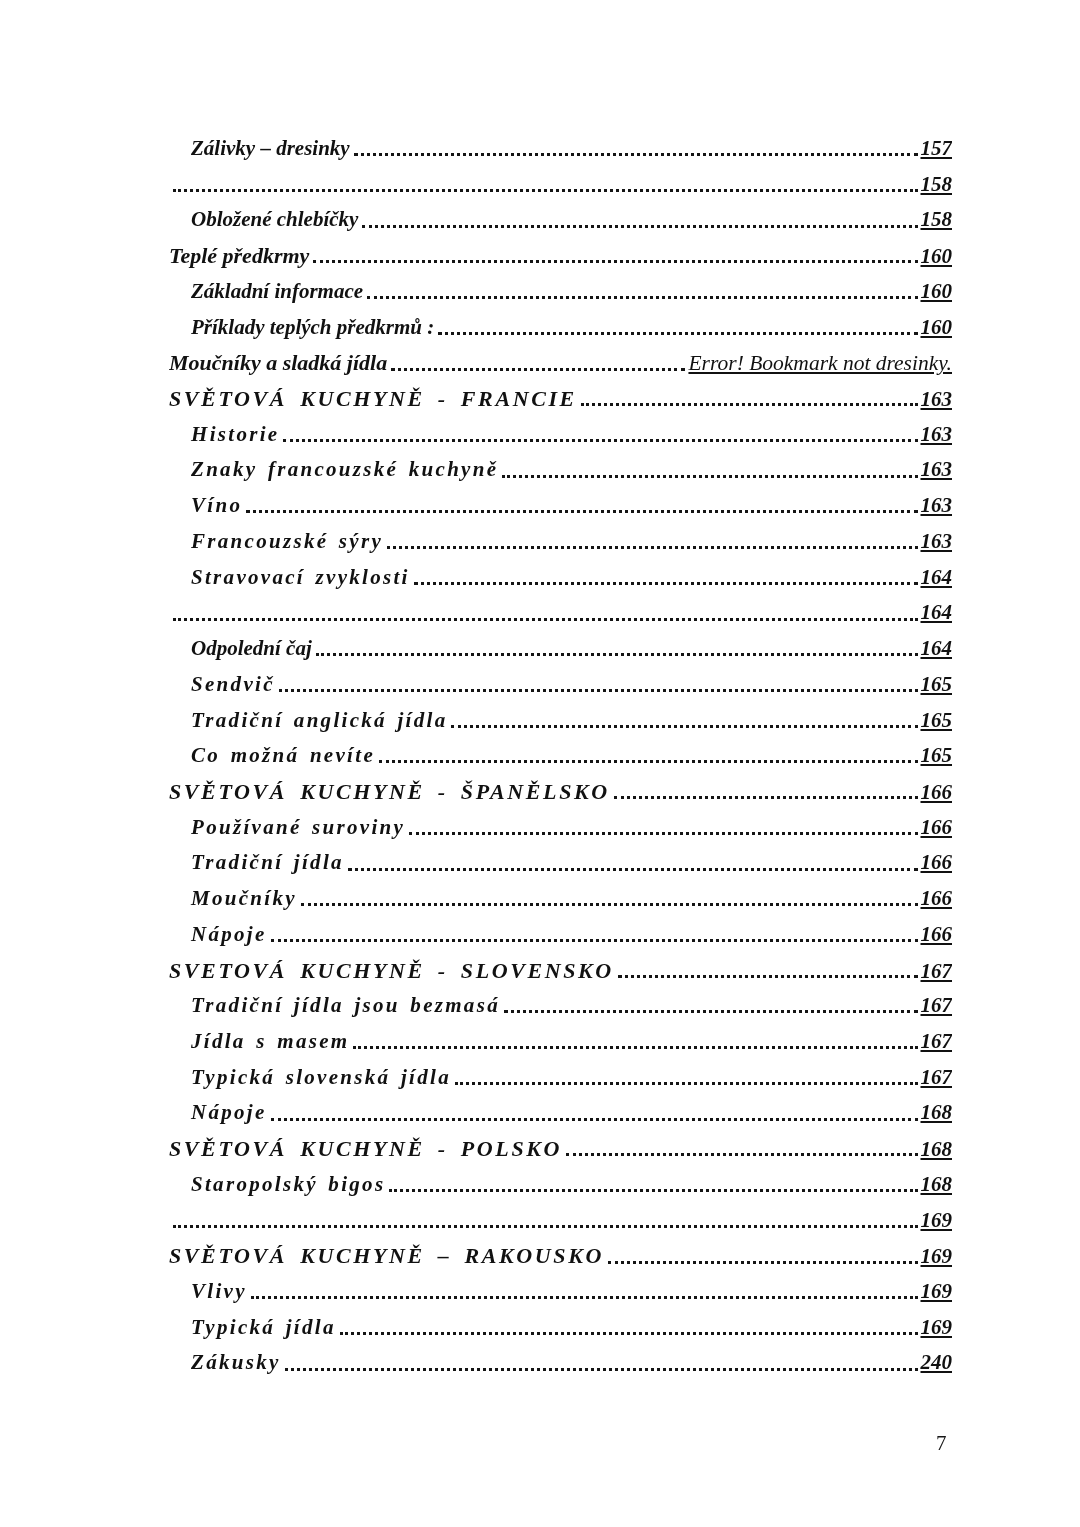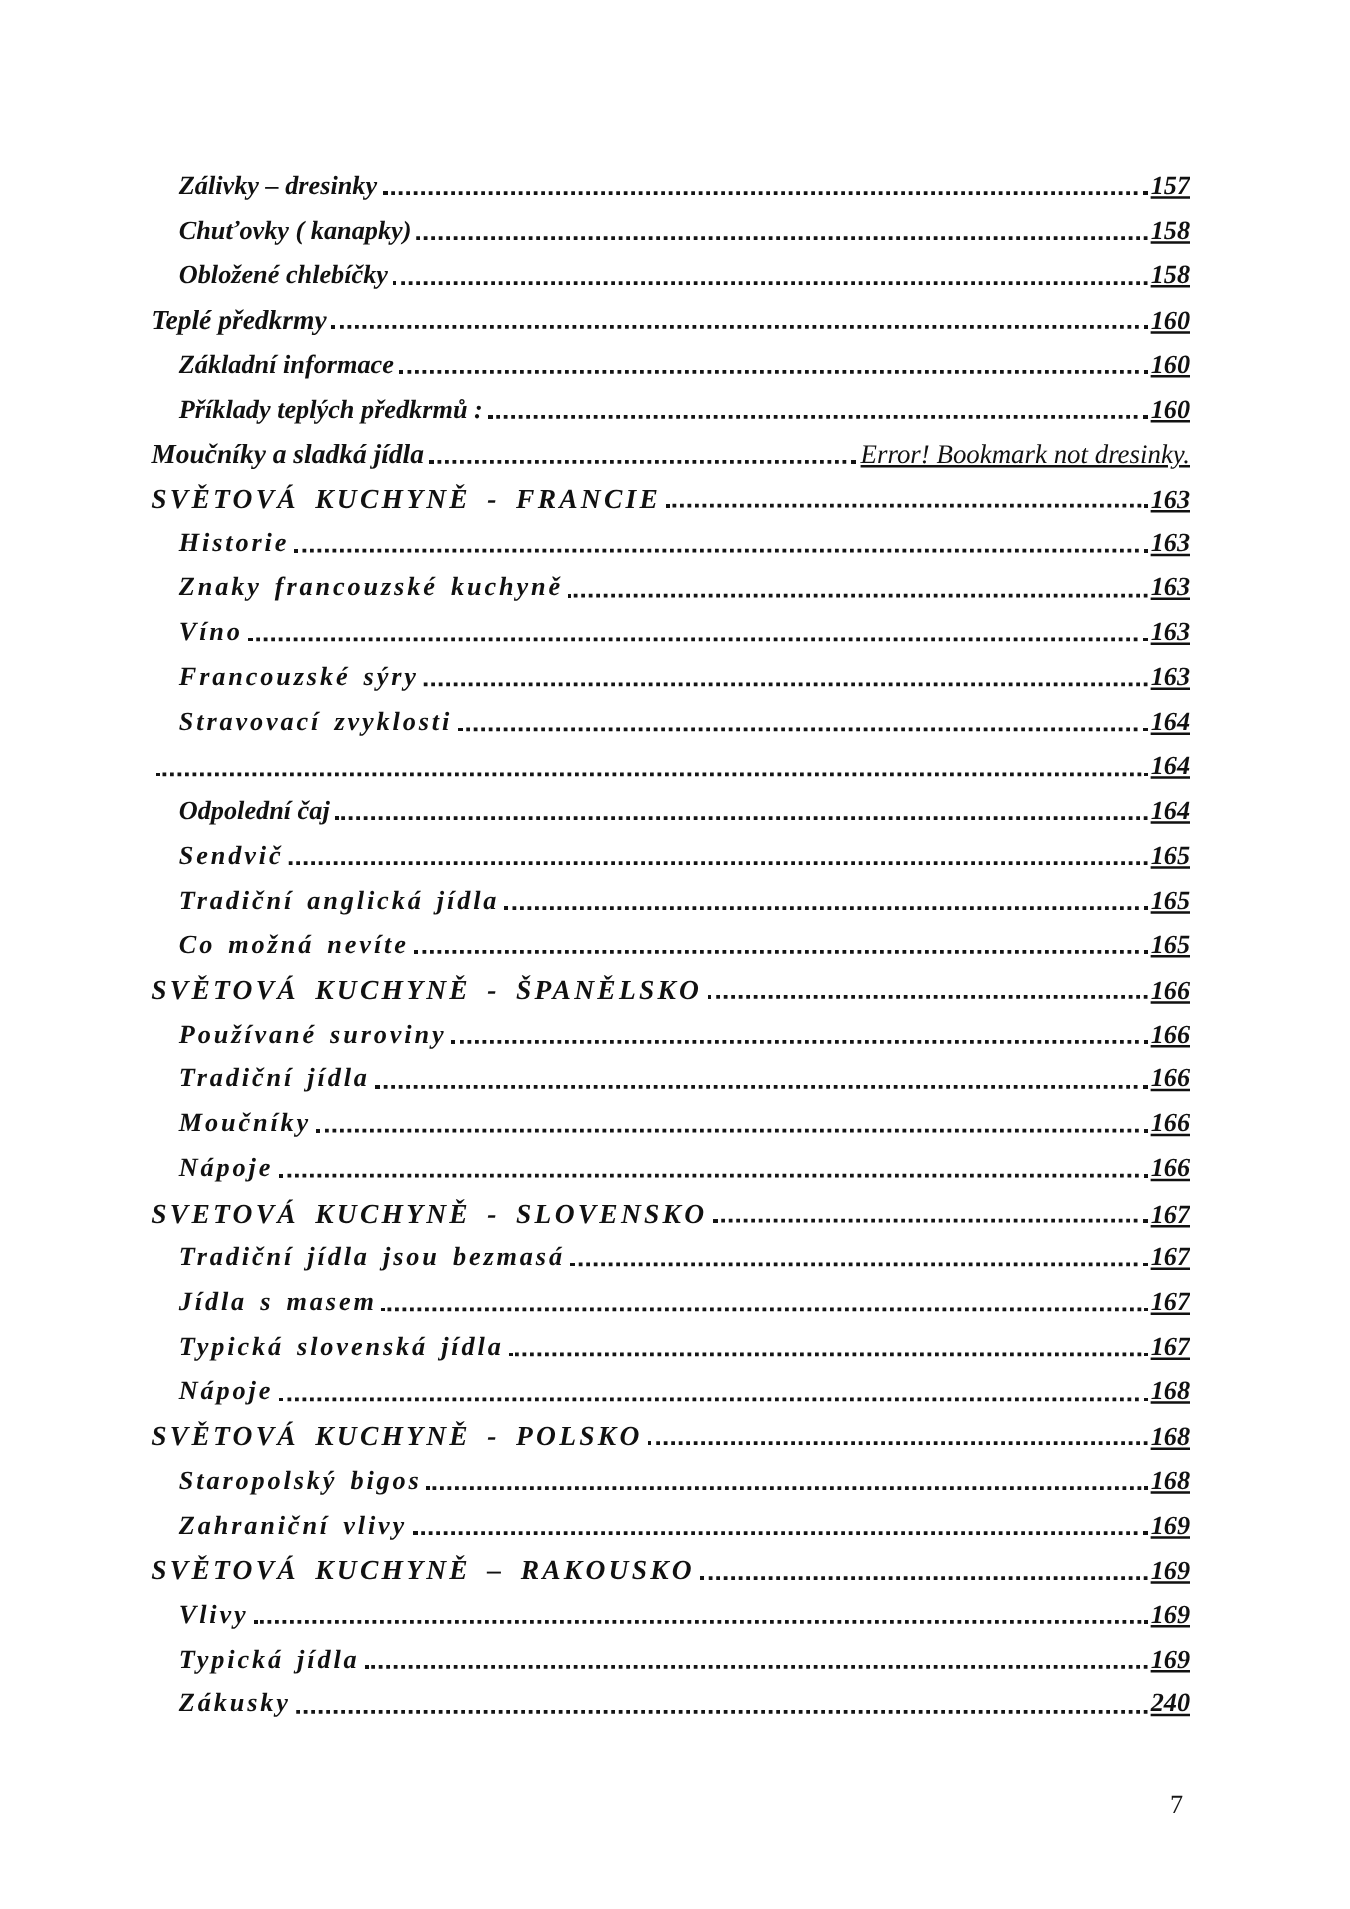--- a/index.html
+++ b/index.html
@@ -21,20 +21,21 @@
     left: 121px;
     right: 128px;
     top: 131px;
   }
   .toc-row {
     display: flex;
     align-items: baseline;
     height: 35.73px;
     line-height: 35.73px;
     overflow: hidden;
+    margin-left: 48px;
   }
   .toc-label {
     flex: 0 0 auto;
     font-weight: bold;
     font-style: italic;
     font-size: 22px;
     white-space: pre;
   }
   .toc-row.level2 .toc-label {
     padding-left: 22px;
@@ -82,21 +83,20 @@
 <body>
 
 <div class="page">
   <div class="toc" id="toc">
       <div class="toc-row level2">
     <span class="toc-label">Zálivky – dresinky</span>
     <span class="leader"></span>
     <span class="toc-page">157</span>
   </div>
       <div class="toc-row level2">
-    <span class="toc-label">Chuťovky ( kanapky)</span>
     <span class="leader"></span>
     <span class="toc-page">158</span>
   </div>
       <div class="toc-row level2">
     <span class="toc-label">Obložené chlebíčky</span>
     <span class="leader"></span>
     <span class="toc-page">158</span>
   </div>
       <div class="toc-row">
     <span class="toc-label">Teplé předkrmy</span>
@@ -226,21 +226,20 @@
     <span class="toc-label">SVĚTOVÁ KUCHYNĚ - POLSKO</span>
     <span class="leader"></span>
     <span class="toc-page">168</span>
   </div>
       <div class="toc-row level2 spaced">
     <span class="toc-label">Staropolský bigos</span>
     <span class="leader"></span>
     <span class="toc-page">168</span>
   </div>
       <div class="toc-row level2 spaced">
-    <span class="toc-label">Zahraniční vlivy</span>
     <span class="leader"></span>
     <span class="toc-page">169</span>
   </div>
       <div class="toc-row caps">
     <span class="toc-label">SVĚTOVÁ KUCHYNĚ – RAKOUSKO</span>
     <span class="leader"></span>
     <span class="toc-page">169</span>
   </div>
       <div class="toc-row level2 spaced">
     <span class="toc-label">Vlivy</span>

